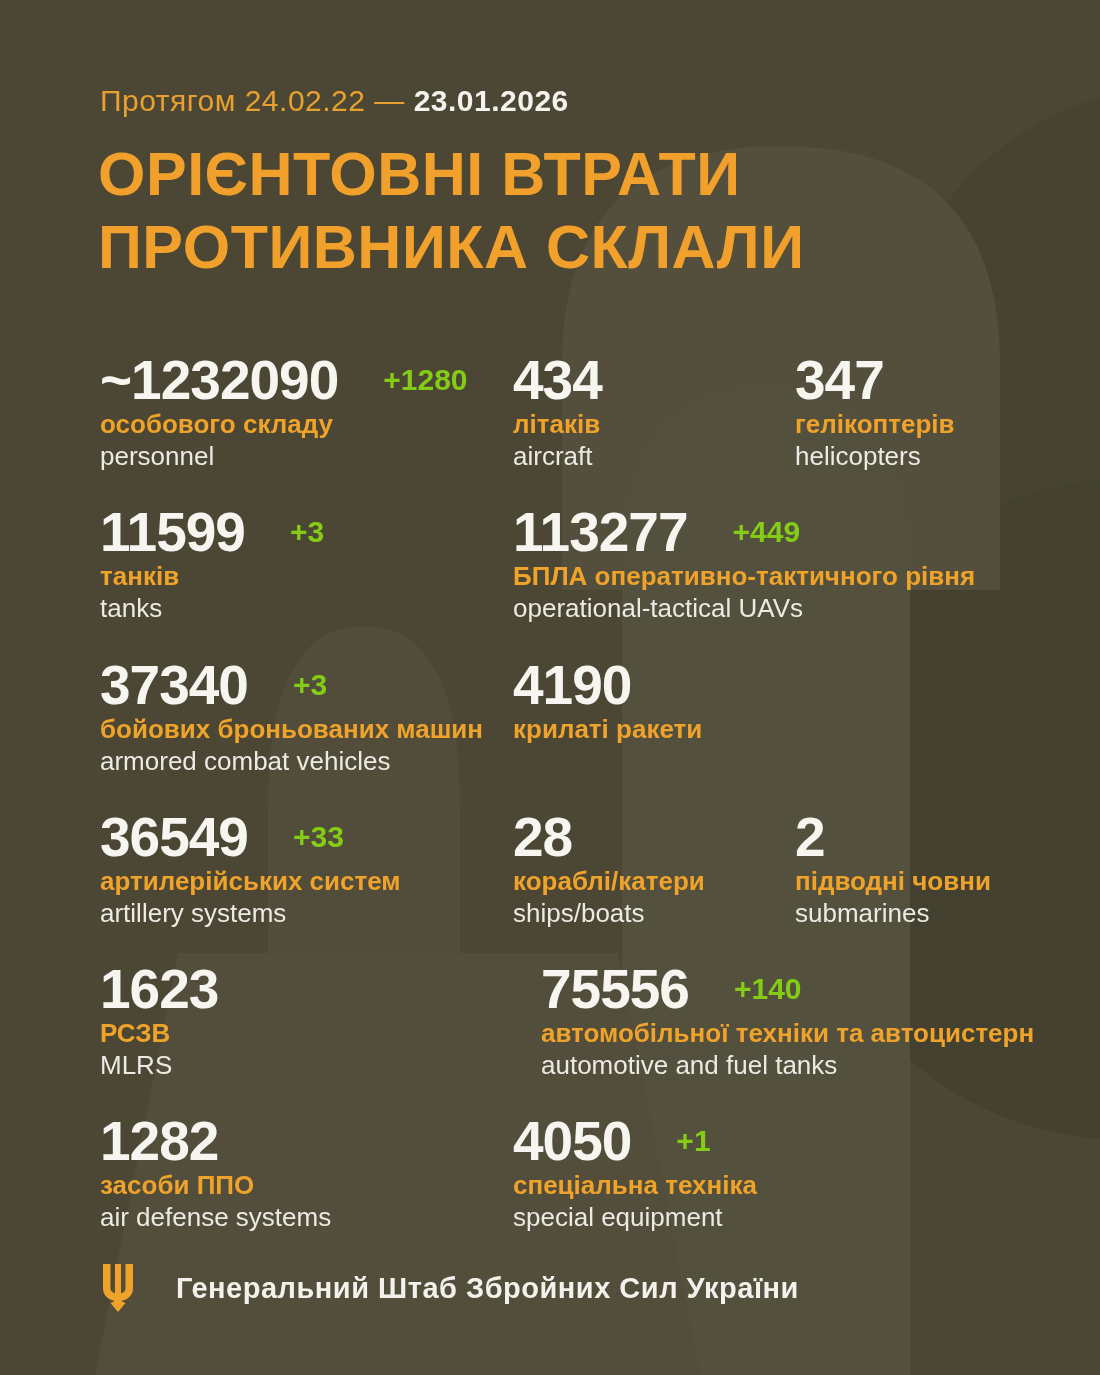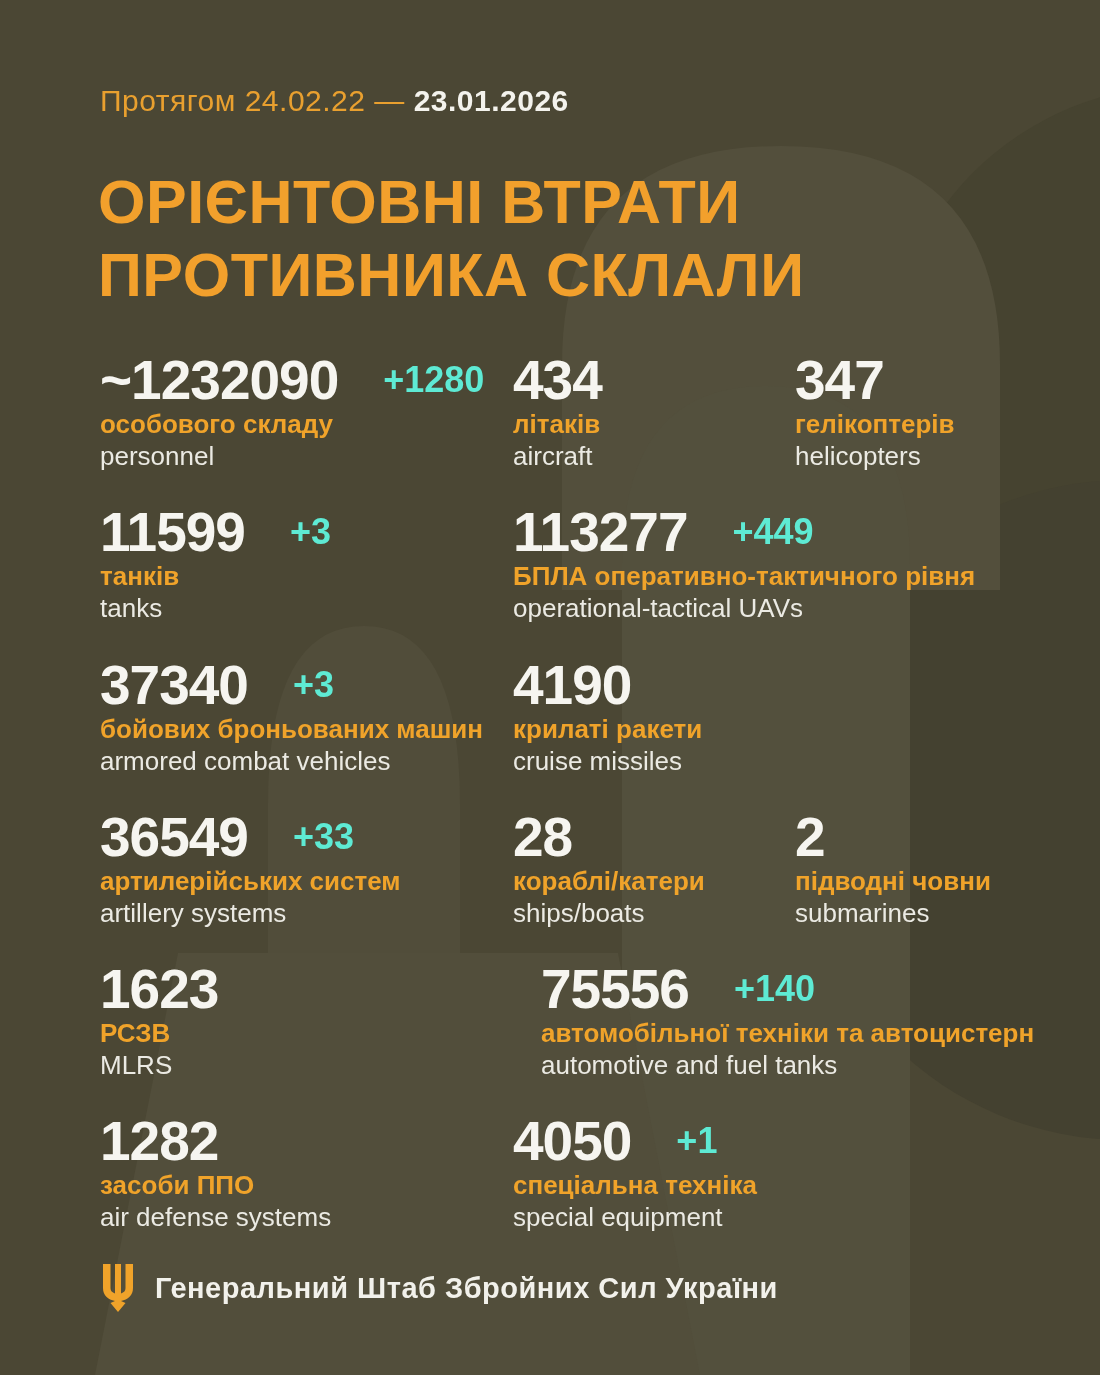--- a/index.html
+++ b/index.html
@@ -19,33 +19,33 @@
     position:absolute;left:100px;top:84px;
     font-size:30px;font-weight:500;letter-spacing:.5px;
     color:#E9A02F;white-space:nowrap;
   }
   .period .date{color:#F4F3ED;font-weight:700;}
 
   
   .title{
     position:absolute;left:98px;top:138px;
     font-size:61px;line-height:73px;font-weight:800;
-    color:#F2A02C;letter-spacing:.5px;white-space:nowrap;margin-top:28px;
+    color:#F2A02C;letter-spacing:.5px;white-space:nowrap;
   }
 
   
   .stat{position:absolute;white-space:nowrap;}
   .stat .num-row{display:flex;align-items:flex-start;gap:32px;}
   .stat-value{
     font-size:55px;line-height:56px;font-weight:800;
     color:#F6F5F0;letter-spacing:-1px;
   }
   .stat-delta{
-    font-size:36px;line-height:30px;font-weight:800;
-    color:#5eead4;margin-left:13px;margin-top:13px;letter-spacing:0;
+    font-size:30px;line-height:30px;font-weight:800;
+    color:#84cc16;margin-left:13px;margin-top:13px;letter-spacing:0;
   }
   .stat-label-ua{
     font-size:26px;line-height:32px;font-weight:700;
     color:#F0A32A;
   }
   .stat-label-en{
     font-size:26px;line-height:32px;font-weight:400;
     color:#EBEAE3;
   }
   
@@ -63,21 +63,21 @@
   .stat-8{left:513px;top:809px;}
   .stat-9{left:795px;top:809px;}
   .stat-10{left:100px;top:961px;}
   .stat-11{left:541px;top:961px;}
   .stat-12{left:100px;top:1113px;}
   .stat-13{left:513px;top:1113px;}
 
   
   .footer{
     position:absolute;left:100px;top:1264px;
-    display:flex;align-items:center;gap:19px;
+    display:flex;align-items:center;gap:40px;
   }
   .footer .trident{width:36px;height:48px;flex:0 0 auto;}
   .footer .source{
     font-size:29px;font-weight:600;letter-spacing:.5px;
     color:#F2F1EB;white-space:nowrap;
   }
 </style>
 </head>
 <body>
 
@@ -153,21 +153,20 @@
     </div>
     <div class="stat-label-ua">бойових броньованих машин</div>
     <div class="stat-label-en">armored combat vehicles</div>
   </div>
         <div class="stat stat-6">
     <div class="num-row">
       <span class="stat-value">4190</span>
 
     </div>
     <div class="stat-label-ua">крилаті ракети</div>
-    <div class="stat-label-en">cruise missiles</div>
   </div>
         <div class="stat stat-7">
     <div class="num-row">
       <span class="stat-value">36549</span>
       <span class="stat-delta">+33</span>
     </div>
     <div class="stat-label-ua">артилерійських систем</div>
     <div class="stat-label-en">artillery systems</div>
   </div>
         <div class="stat stat-8">

